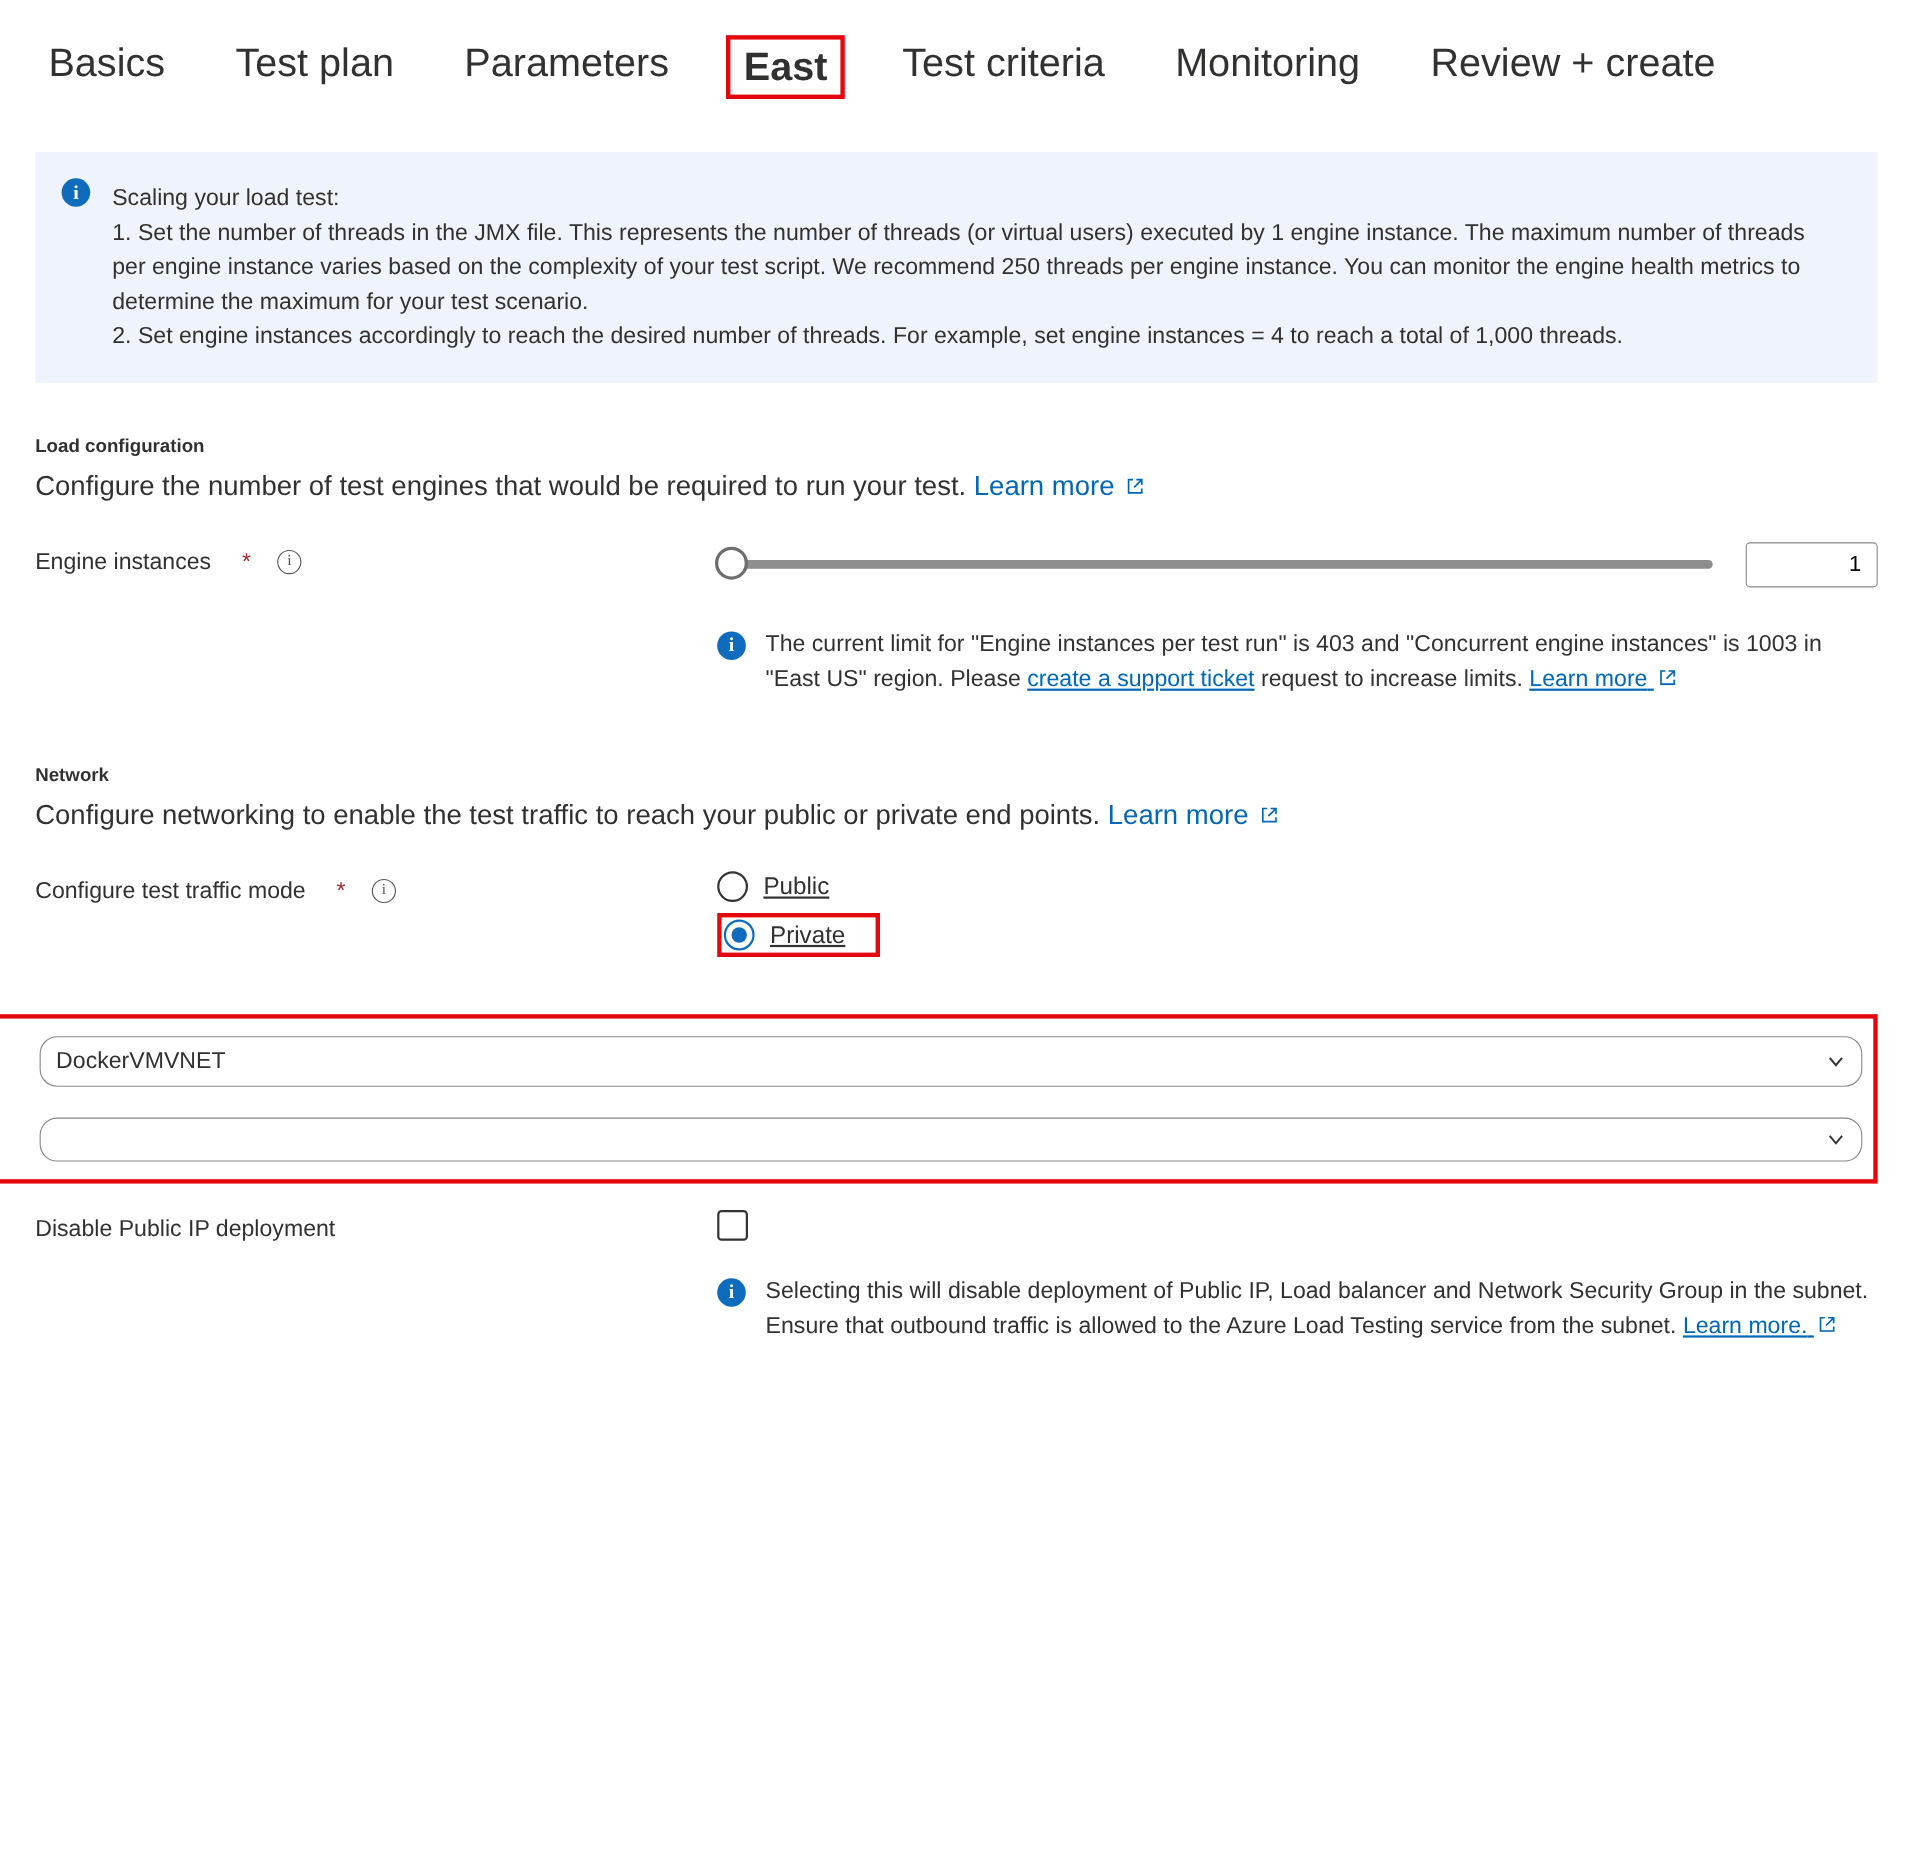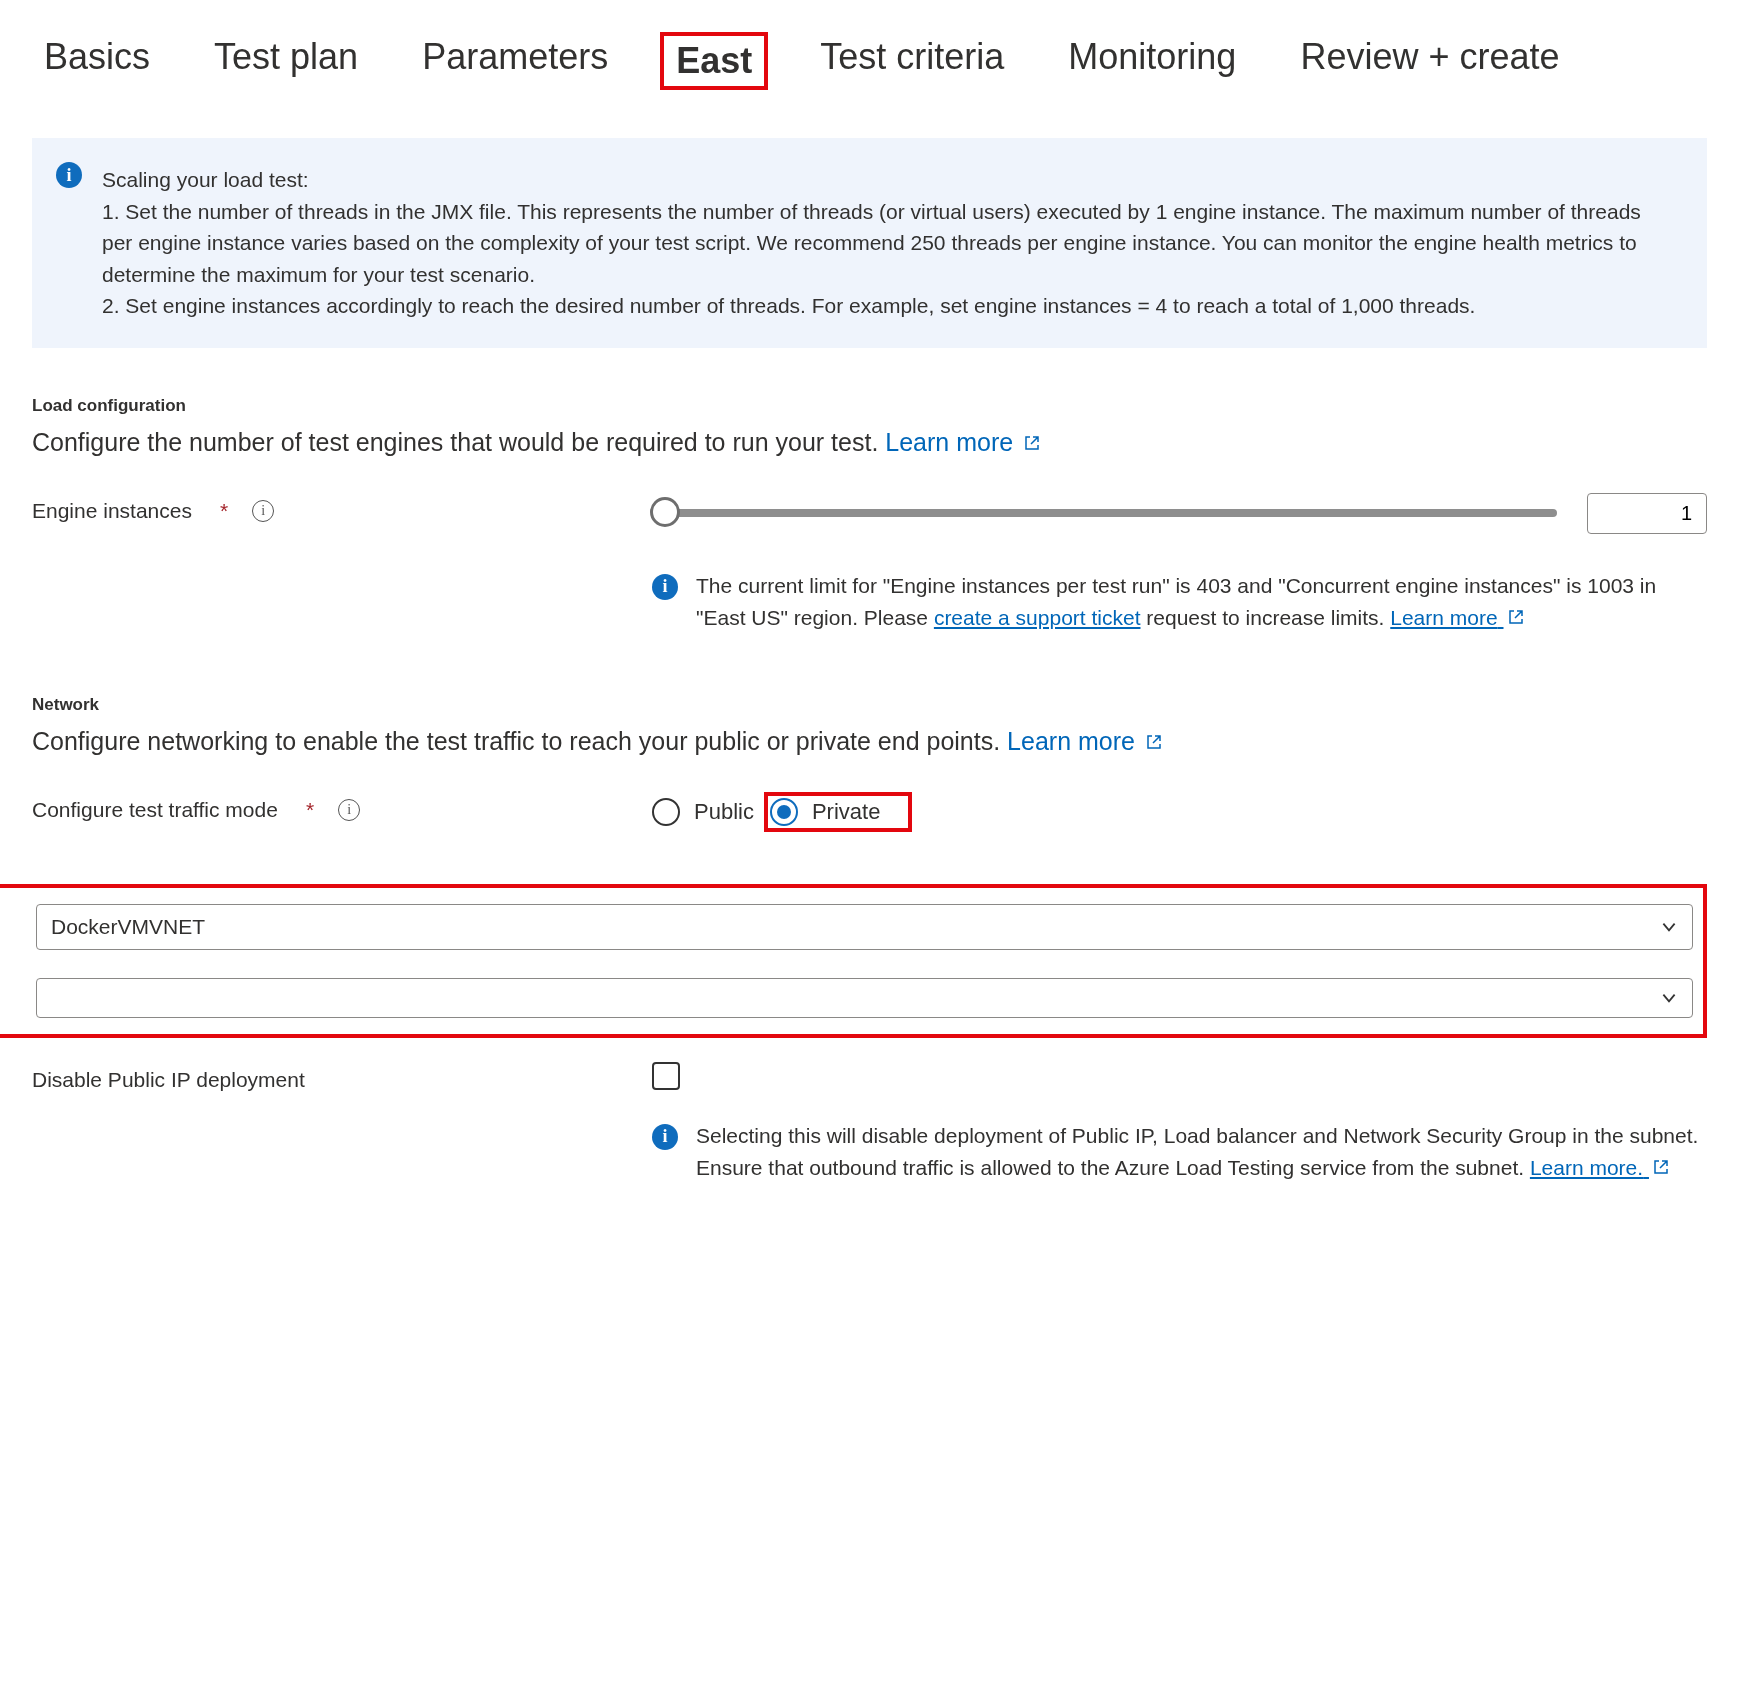--- a/index.html
+++ b/index.html
@@ -157,22 +157,23 @@
     display: flex;
     gap: 18px;
     padding-left: 620px;
     margin-top: 36px;
     margin-bottom: 60px;
     line-height: 1.55;
   }
   .hint-row .hint-text { flex: 1; }
   .radio-group {
     display: flex;
-    flex-direction: row;
+    flex-direction: column;
     gap: 10px;
+    text-decoration: underline;
   }
   .radio-opt {
     display: flex;
     align-items: center;
     gap: 14px;
     font-size: 22px;
     cursor: pointer;
   }
   .radio-outer {
     width: 28px;
@@ -212,21 +213,21 @@
     align-items: center;
   }
   .dd-label {
     width: 620px;
     margin-left: -620px;
     font-size: 21px;
     padding-top: 6px;
   }
   .dropdown {
     border: 1.5px solid #8a8886;
-    border-radius: 4px;
+    border-radius: 16px;
     padding: 10px 14px;
     width: 100%;
     display: flex;
     justify-content: space-between;
     align-items: center;
     font-size: 21px;
     cursor: pointer;
     background: #fff;
   }
   .chev {

